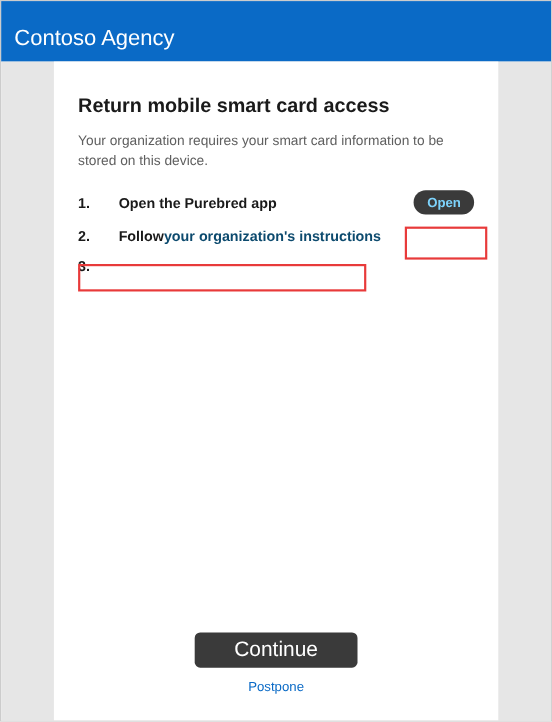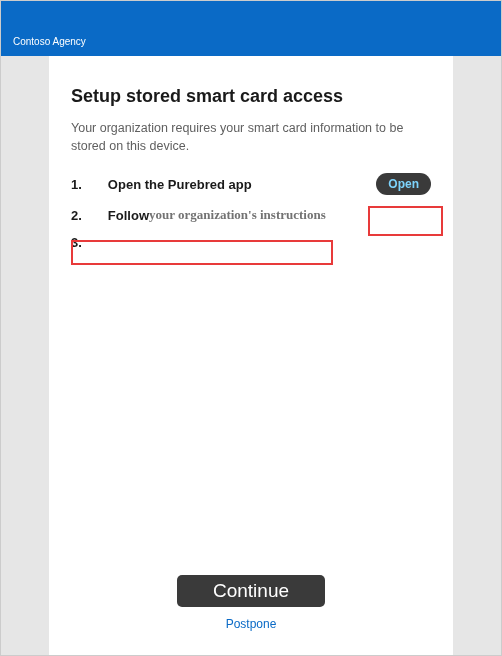--- a/index.html
+++ b/index.html
@@ -15,21 +15,21 @@
       overflow: hidden;
       border: 1px solid #ccc;
     }
     .header {
       background: #0a6ac6;
       color: #fff;
       height: 55px;
       display: flex;
       align-items: flex-end;
       padding: 0 0 9px 12px;
-      font-size: 10px;
+      font-size: 20px;
       font-weight: 400;
     }
     .outer {
       background: #e6e6e6;
       height: calc(656px - 57px);
       display: flex;
       justify-content: center;
       padding-top: 0;
     }
     .card {
@@ -68,22 +68,21 @@
     .step .num {
       font-weight: 700;
       margin-right: 6px;
     }
     .step .text {
       font-weight: 700;
       margin-left: 20px;
     }
     .step .link {
       font-weight: 700;
-      color: #737373;
-      font-family: Liberation Serif, serif;
+      color: #0c4a6e;
     }
     .open-btn {
       background: #3a3a3a;
       color: #7dd3fc;
       border: none;
       border-radius: 13px;
       padding: 4px 12px;
       font-size: 12px;
       font-weight: 600;
       cursor: pointer;
@@ -134,21 +133,21 @@
 </head>
 <body>
 
 <div class="header">
   <span>Contoso Agency</span>
 </div>
 
 <div class="outer">
   <div class="card">
 
-    <div class="title">Setup stored smart card access</div>
+    <div class="title">Return mobile smart card access</div>
     <div class="subtitle">Your organization requires your smart card information to be stored on this device.</div>
 
     <div class="steps">
 
       <div class="step">
         <div class="step-line">
           <span class="num">1.</span>
           <span class="text">Open the Purebred app</span>
           <button class="open-btn">Open</button>
         </div>

